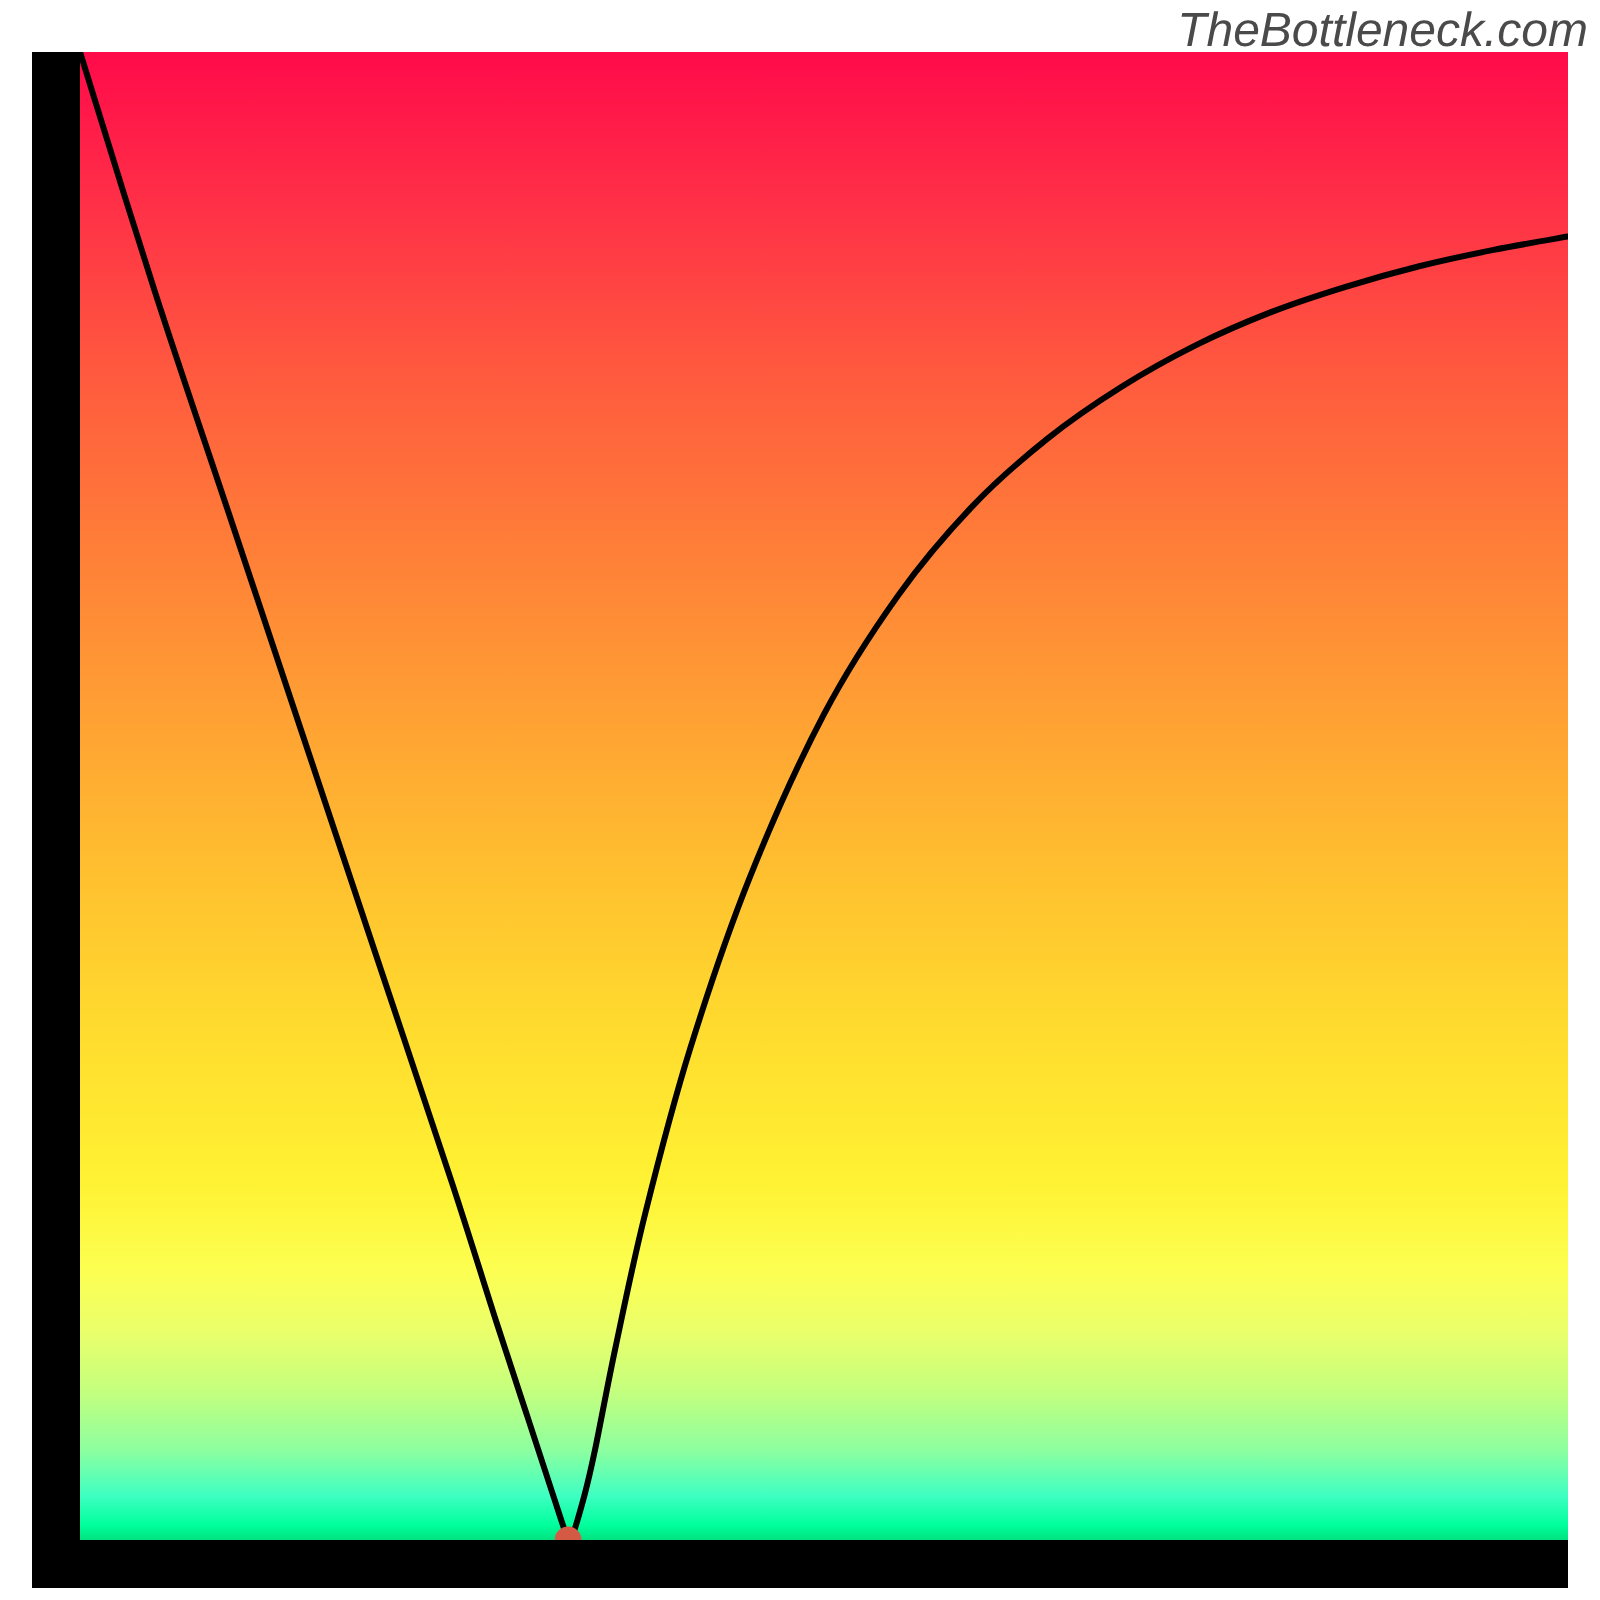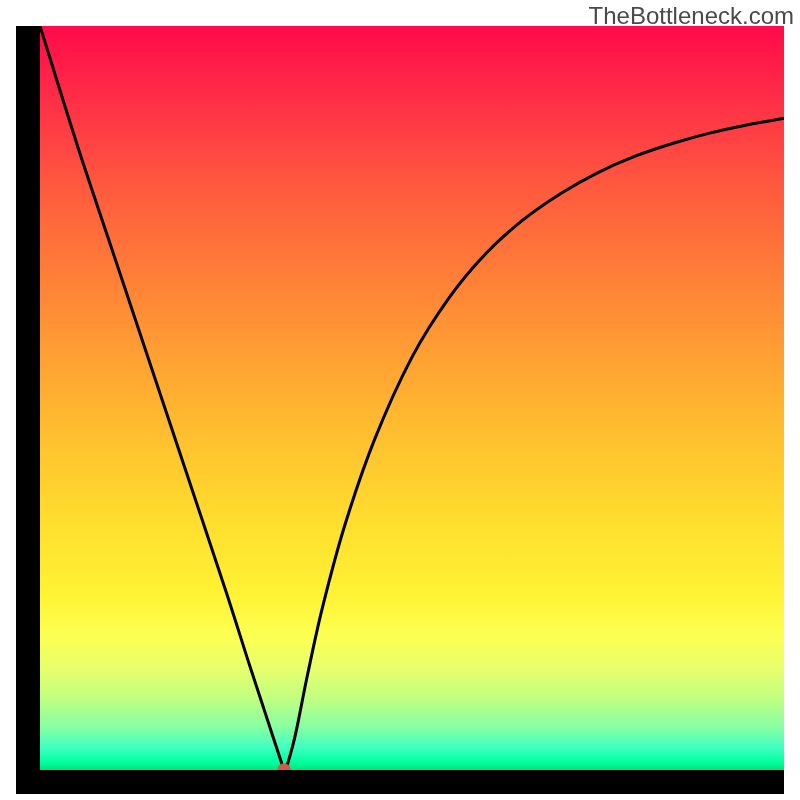--- a/index.html
+++ b/index.html
@@ -8,20 +8,21 @@
     width: 800px;
     height: 800px;
     background: #ffffff;
     font-family: Arial, Helvetica, sans-serif;
     overflow: hidden;
   }
   .frame {
     position: relative;
     width: 800px;
     height: 800px;
+    font-style: italic;
   }
   .watermark {
     position: absolute;
     top: 2px;
     right: 6px;
     color: #4a4a4a;
     font-size: 24px;
     font-weight: 400;
     letter-spacing: 0px;
     z-index: 10;

